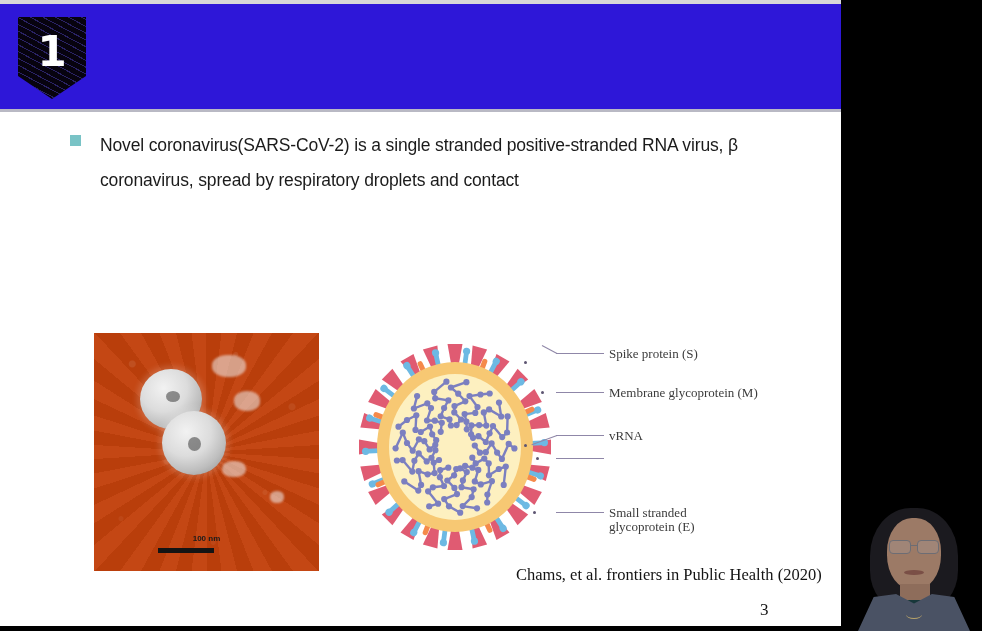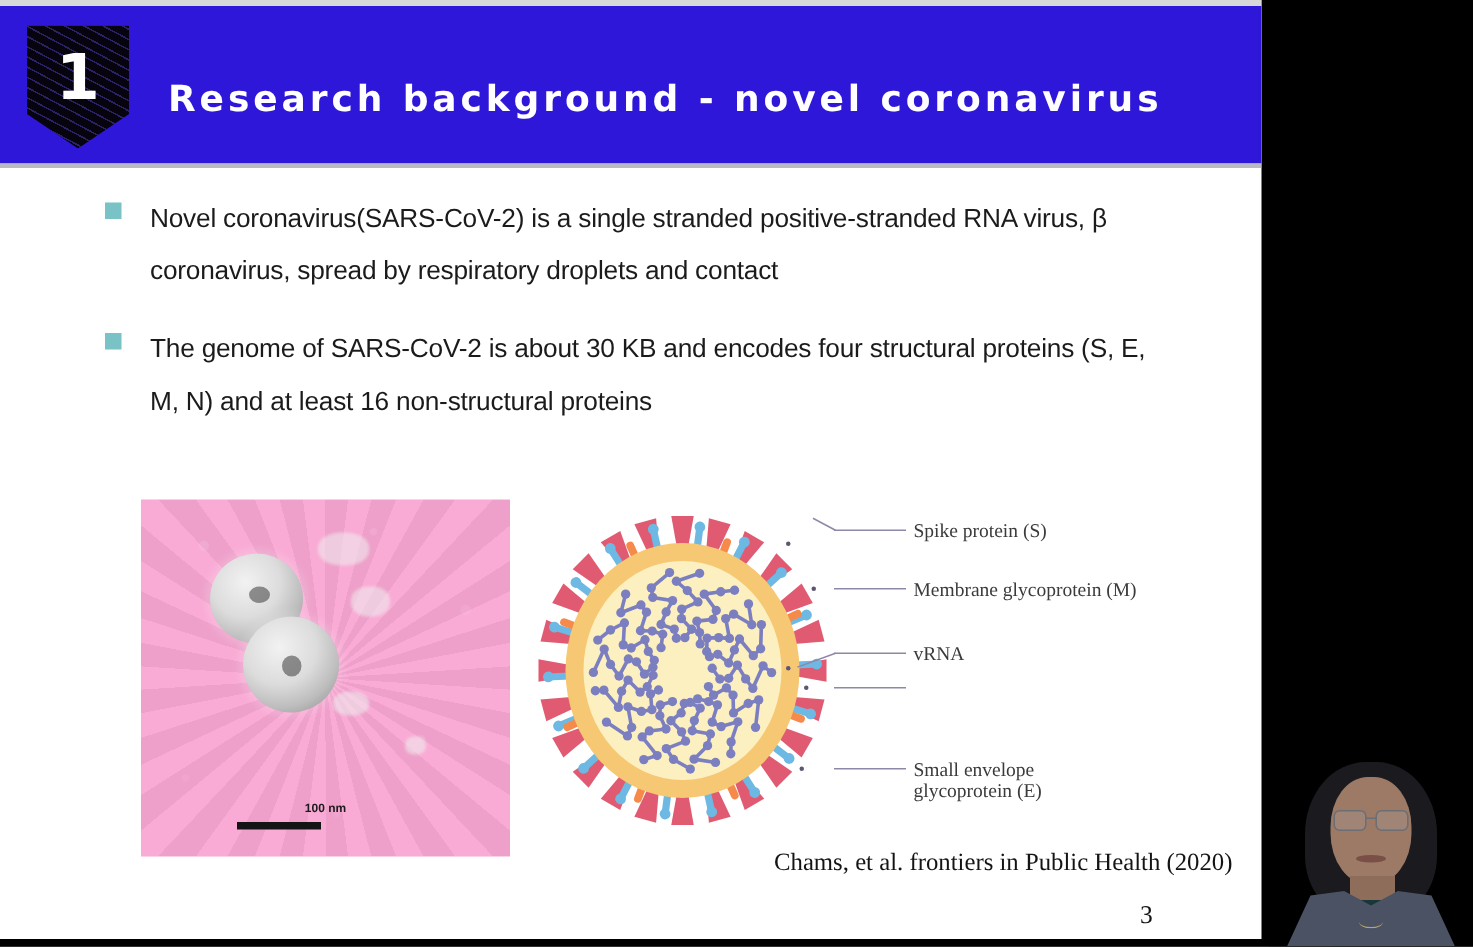--- a/index.html
+++ b/index.html
@@ -37,22 +37,22 @@
   
   .bullet-row{position:absolute;left:70px;width:700px;}
   .bullet-sq{position:absolute;left:0;top:7px;width:11px;height:11px;background:#79c3c6;}
   .bullet-text{margin-left:30px;font-size:17.5px;color:#1b1b1b;line-height:35px;
         font-family:"Liberation Sans",sans-serif;letter-spacing:-.15px;}
   #b1{top:128px;}
   #b2{top:215px;}
   #b3{top:302px;}
 
   
-  #em-figure{position:absolute;left:94px;top:333px;width:246px;height:238px;
-        background:#f9a8d4;overflow:hidden;}
+  #em-figure{position:absolute;left:94px;top:333px;width:225px;height:238px;
+        background:#c2410c;overflow:hidden;}
   #em-figure .grain{position:absolute;inset:0;
         background:
           radial-gradient(circle at 17% 13%, rgba(255,255,255,.10) 0 3px, transparent 4px),
           radial-gradient(circle at 63% 9%,  rgba(255,255,255,.09) 0 2px, transparent 3px),
           radial-gradient(circle at 88% 31%, rgba(255,255,255,.08) 0 3px, transparent 4px),
           radial-gradient(circle at 32% 54%, rgba(255,255,255,.07) 0 2px, transparent 3px),
           radial-gradient(circle at 76% 67%, rgba(255,255,255,.07) 0 2px, transparent 3px),
           radial-gradient(circle at 12% 78%, rgba(255,255,255,.06) 0 2px, transparent 3px),
           radial-gradient(circle at 53% 88%, rgba(255,255,255,.06) 0 2px, transparent 3px),
           repeating-conic-gradient(from 0deg at 50% 50%, rgba(0,0,0,.05) 0% 2%, rgba(255,255,255,.04) 2% 4%);
@@ -136,33 +136,28 @@
 
   <div id="slide">
 
     <div id="slide-top-strip"></div>
 
     <div id="banner">
       <div id="badge">
         <div class="hatch"></div>
         <div class="num">1</div>
       </div>
-      <div id="slide-title">Research  background  -  novel  coronavirus</div>
     </div>
     <div id="banner-underline"></div>
 
     <div class="bullet-row" id="b1">
       <span class="bullet-sq"></span>
       <div class="bullet-text">Novel coronavirus(SARS-CoV-2) is a single stranded positive-stranded RNA virus, β coronavirus, spread by respiratory droplets and contact</div>
     </div>
 
-    <div class="bullet-row" id="b2">
-      <span class="bullet-sq"></span>
-      <div class="bullet-text">The genome of SARS-CoV-2 is about 30 KB and encodes four structural proteins (S, E, M, N) and at least 16 non-structural proteins</div>
-    </div>
 
 
     <div id="em-figure">
       <div class="grain"></div>
       <div class="virion" id="em-v1"></div>
       <div class="virion" id="em-v2"></div>
       <div class="vcore" id="em-c1"></div>
       <div class="vcore" id="em-c2"></div>
       <div class="debris" id="em-d1"></div>
       <div class="debris" id="em-d2"></div>
@@ -608,21 +603,21 @@
     <div class="leader-hook" id="hk-vrna"></div>
     <div class="leader-dot" id="dot-vrna"></div>
     <div class="callout" id="lbl-vrna">vRNA</div>
 
     <div class="leader" id="ld-nucleo"></div>
     <div class="leader-dot" id="dot-nucleo"></div>
 
     <div class="leader" id="ld-envelope"></div>
     <div class="leader-dot" id="dot-envelope"></div>
     <div class="callout" id="lbl-envelope">
-      <div>Small envelope</div>
+      <div>Small stranded</div>
       <div>glycoprotein (E)</div>
     </div>
 
     <div id="citations">
       <div>Chams, et al. frontiers in Public Health  (2020)</div>
     </div>
     <div id="page-number">3</div>
 
   </div>
 

